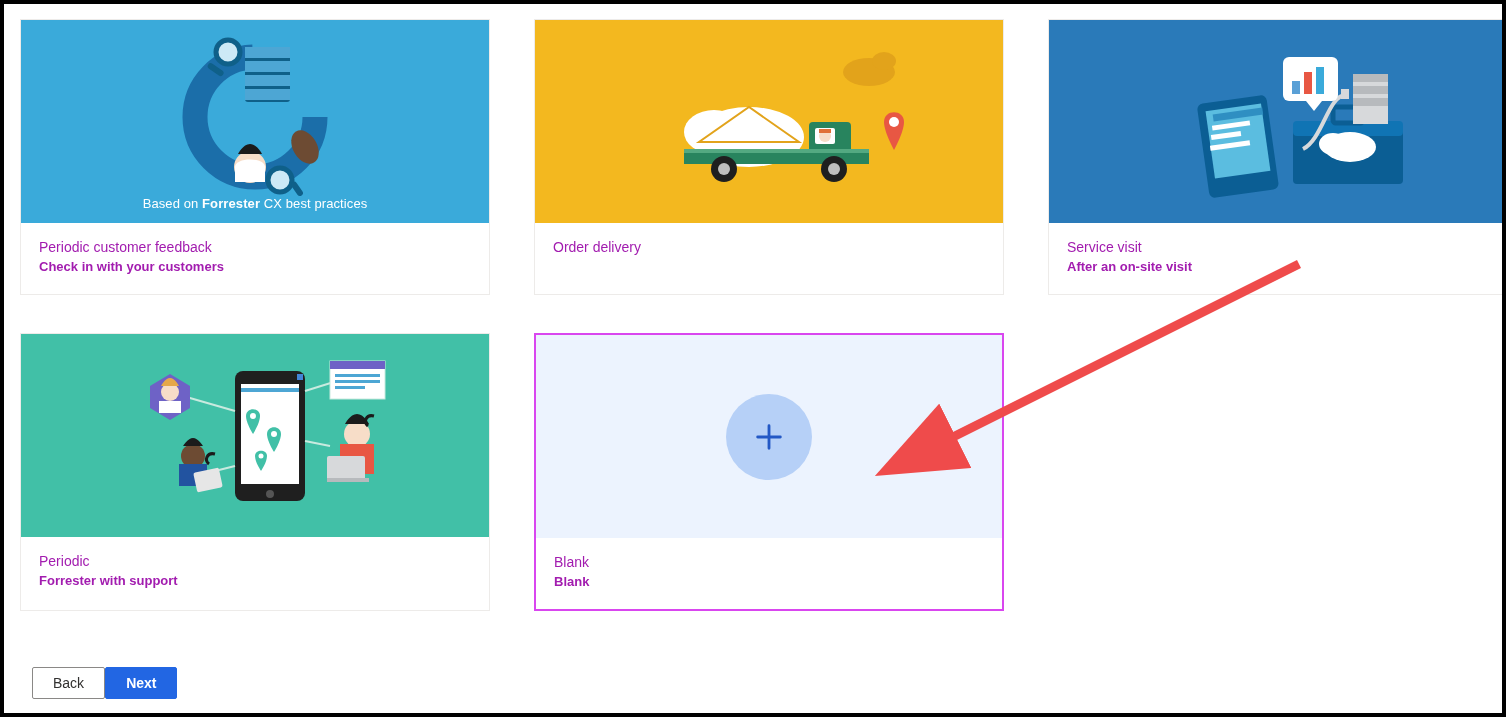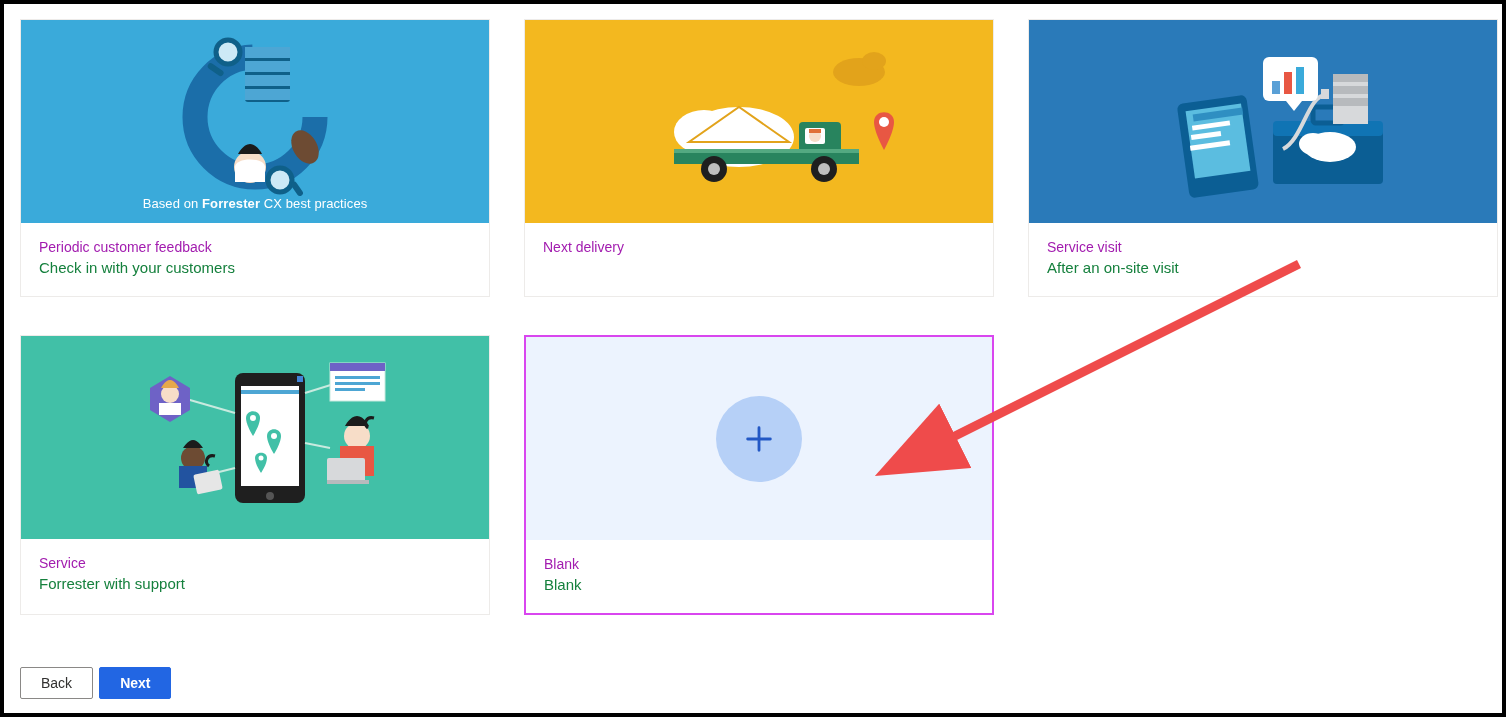--- a/index.html
+++ b/index.html
@@ -8,21 +8,21 @@
     background: #ffffff;
     border: 4px solid #000;
     width: 1506px;
     height: 717px;
     position: relative;
     overflow: hidden;
   }
   .grid {
     display: grid;
     grid-template-columns: repeat(3, 470px);
-    gap: 38px 34px;
+    gap: 38px 44px;
     padding: 15px 16px;
   }
   .card {
     border: 1px solid #edebe9;
     background: #ffffff;
     display: flex;
     flex-direction: column;
     cursor: pointer;
   }
   .card.selected {
@@ -40,23 +40,23 @@
     padding: 16px 18px 20px;
     background: #fff;
   }
   .caption h3 {
     font-size: 14px;
     font-weight: 400;
     color: #a21caf;
     margin-bottom: 4px;
   }
   .caption p {
-    font-size: 15px;
-    color: #15803d;
-    font-weight: 400;
+    font-size: 13px;
+    color: #a21caf;
+    font-weight: 700;
   }
   
   .hero-periodic  { background: #3aaada; }
   .hero-delivery  { background: #f3b81f; }
   .hero-service   { background: #2a7ab9; }
   .hero-support   { background: #41c0a7; }
   .hero-blank     { background: #ecf3fe; }
 
   
   .forrester-line {
@@ -73,24 +73,24 @@
     width: 86px; height: 86px;
     border-radius: 50%;
     background: #b6d0f7;
     display: flex; align-items: center; justify-content: center;
   }
   .plus-circle svg { width: 34px; height: 34px; }
 
   
   .footer {
     position: absolute;
-    left: 16px;
+    left: 28px;
     bottom: 14px;
     display: flex;
-    gap: 6px;
+    gap: 0;
   }
   .btn {
     font-family: inherit;
     font-size: 14px;
     height: 32px;
     padding: 0 20px;
     border-radius: 2px;
     cursor: pointer;
     border: 1px solid #8a8886;
     background: #ffffff;
@@ -171,21 +171,21 @@
         <circle cx="115" cy="132" r="13" fill="#1f1f1f"></circle>
         <circle cx="115" cy="132" r="6" fill="#bfbfbf"></circle>
         <circle cx="225" cy="132" r="13" fill="#1f1f1f"></circle>
         <circle cx="225" cy="132" r="6" fill="#bfbfbf"></circle>
 
         <path d="M295 85c0-13-20-13-20 0 0 10 10 28 10 28s10-18 10-28z" fill="#e85743"></path>
         <circle cx="285" cy="85" r="5" fill="#ffffff"></circle>
       </svg>
     </div>
     <div class="caption">
-      <h3>Next delivery</h3>
+      <h3>Order delivery</h3>
     </div>
   </div>
 
   <div class="card">
     <div class="hero hero-service">
       <svg width="290" height="165" viewBox="0 0 290 165">
 
         <rect x="155" y="90" width="110" height="55" rx="4" fill="#0b5e94"></rect>
         <rect x="155" y="82" width="110" height="15" rx="4" fill="#1074b4"></rect>
         <rect x="195" y="68" width="30" height="16" rx="3" fill="none" stroke="#0b5e94" stroke-width="5"></rect>
@@ -262,21 +262,21 @@
 
         <circle cx="282" cy="88" r="13" fill="#f7ddc8"></circle>
         <path d="M270 78c0 0 5-10 12-10s12 10 12 10" fill="#1b1b1b"></path>
         <rect x="265" y="98" width="34" height="30" fill="#e85743"></rect>
         <rect x="252" y="110" width="38" height="26" rx="2" fill="#d7d9db"></rect>
         <rect x="252" y="132" width="42" height="4" fill="#b7babd"></rect>
         <path d="M293 80c-5-4-2-12 6-10" stroke="#1b1b1b" stroke-width="3" fill="none"></path>
       </svg>
     </div>
     <div class="caption">
-      <h3>Service</h3>
+      <h3>Periodic</h3>
       <p>Forrester with support</p>
     </div>
   </div>
 
   <div class="card selected">
     <div class="hero hero-blank">
       <div class="plus-circle">
         <svg viewBox="0 0 24 24">
             <path d="M12 4v16M4 12h16" stroke="#2358c5" stroke-width="2" stroke-linecap="round"></path>
           </svg>

